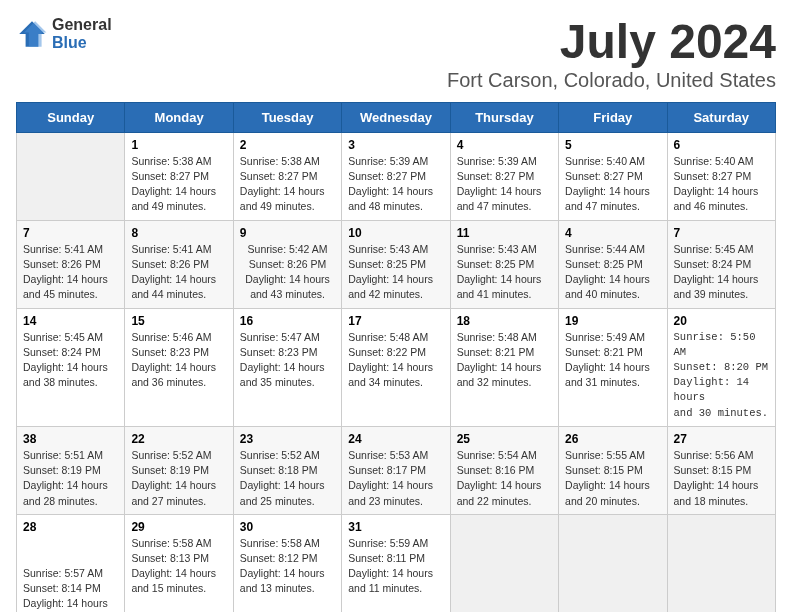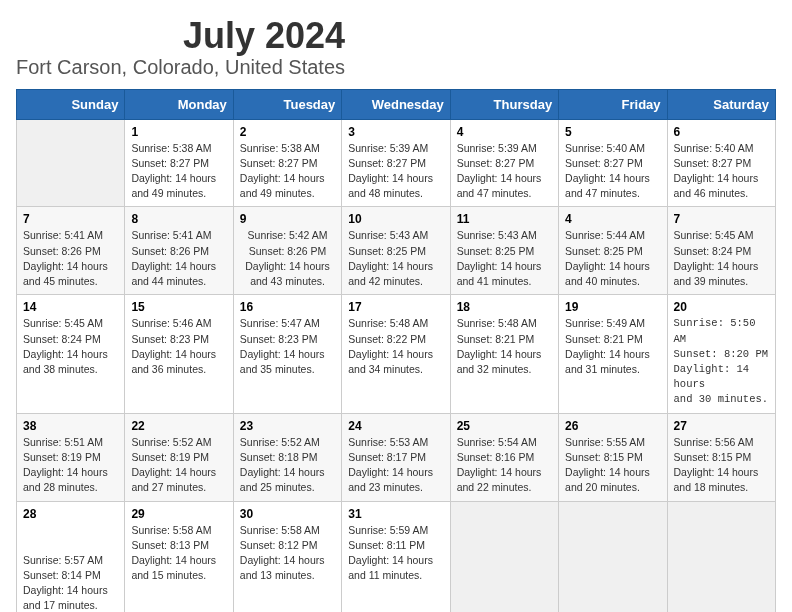--- a/index.html
+++ b/index.html
@@ -37,39 +37,39 @@
       color: #2a6db5;
     }
     .logo-icon {
       width: 32px;
       height: 32px;
     }
     .title-block {
       text-align: right;
     }
     .month-title {
-      font-size: 36px;
+      font-size: 48px;
       font-weight: bold;
       color: #333;
       line-height: 1.1;
     }
     .location-title {
       font-size: 20px;
       color: #555;
     }
     table {
       width: 100%;
       border-collapse: collapse;
       font-size: 11px;
     }
     thead tr th {
       background-color: #2a6db5;
       color: #fff;
       padding: 7px 6px;
-      text-align: right;
+      text-align: center;
       font-size: 13px;
       font-weight: bold;
       border: 1px solid #1a5a9a;
     }
     tbody tr td {
       border: 1px solid #ccc;
       vertical-align: top;
       padding: 5px 6px;
       width: 14.28%;
       min-height: 80px;
@@ -90,20 +90,30 @@
       line-height: 1.45;
     }
     .empty-cell {
       background: #f0f0f0 !important;
     }
   </style>
 </head>
 <body>
 
 <div class="header">
+  <div class="logo">
+    <svg class="logo-icon" viewBox="0 0 40 40" xmlns="http://www.w3.org/2000/svg">
+      <polygon points="20,4 36,20 28,20 28,36 12,36 12,20 4,20" fill="#2a6db5"></polygon>
+      <polygon points="24,4 38,18 32,18 32,36 16,36 16,18 10,18" fill="#4a90d9" opacity="0.5"></polygon>
+    </svg>
+    <div class="logo-text">
+      <span class="logo-general">General</span>
+      <span class="logo-blue">Blue</span>
+    </div>
+  </div>
   <div class="title-block">
     <div class="month-title">July 2024</div>
     <div class="location-title">Fort Carson, Colorado, United States</div>
   </div>
 </div>
 
 <table>
   <thead>
     <tr id="dow-header">
     <th>Sunday</th>

